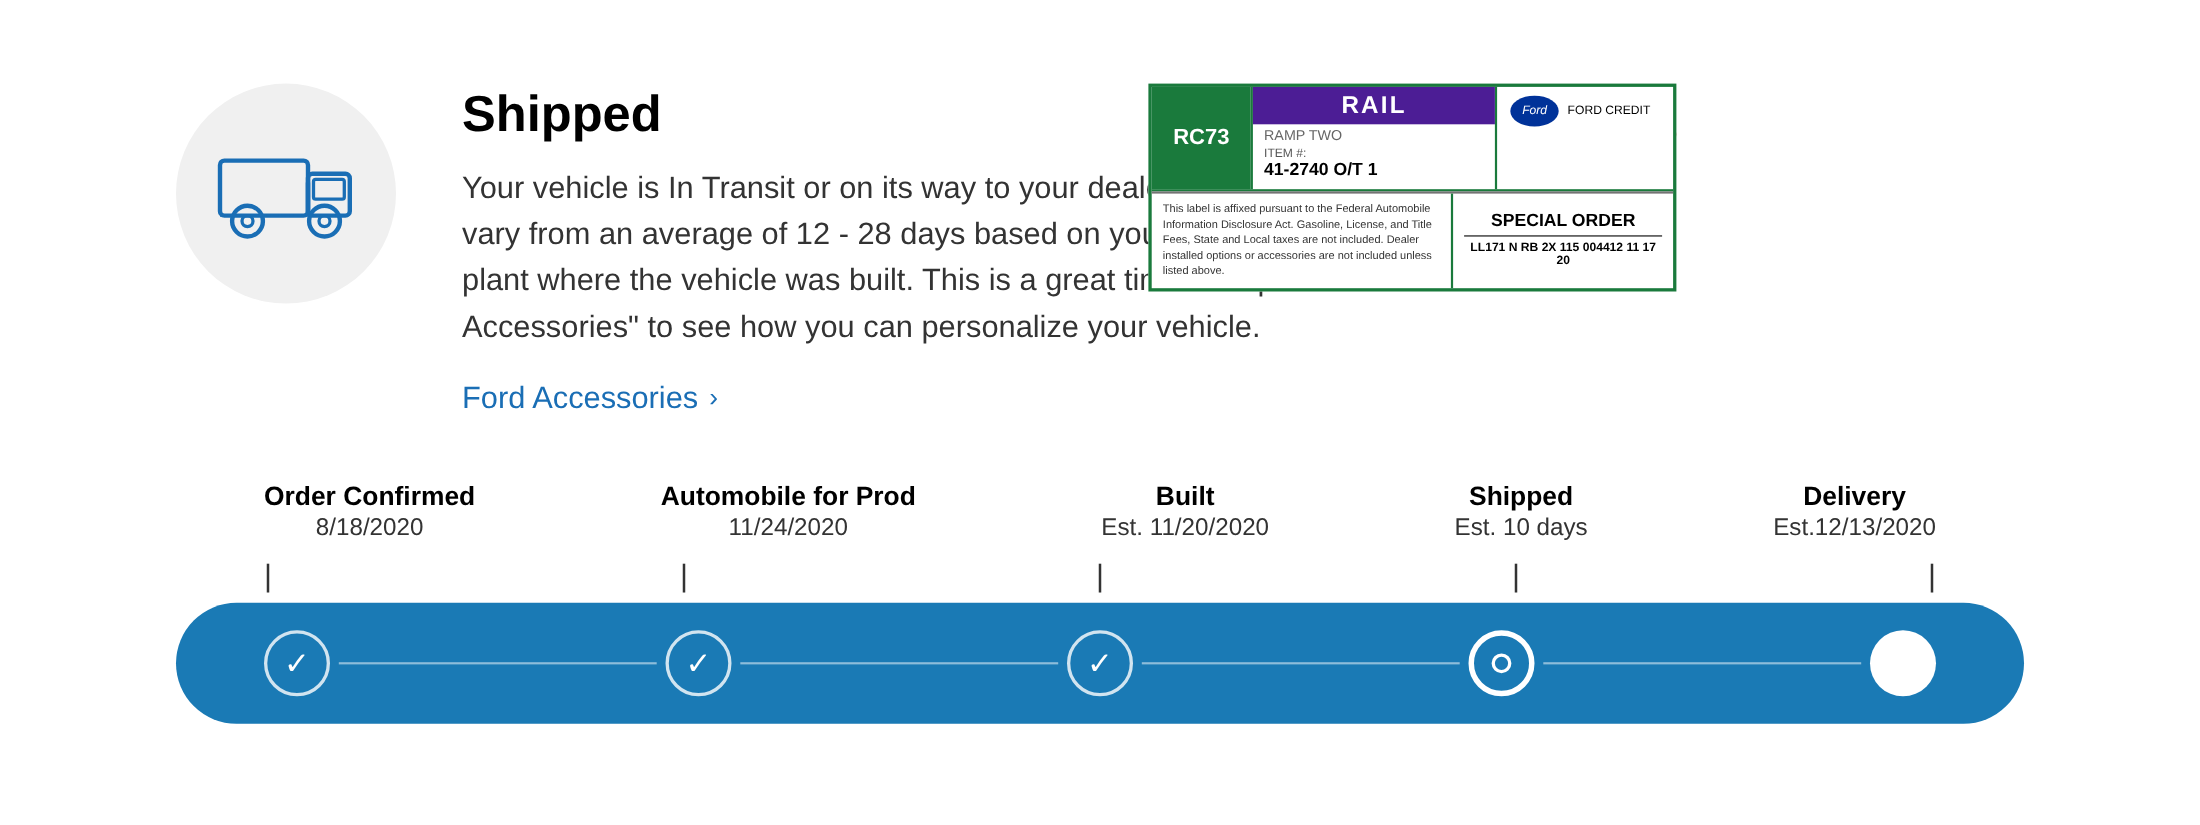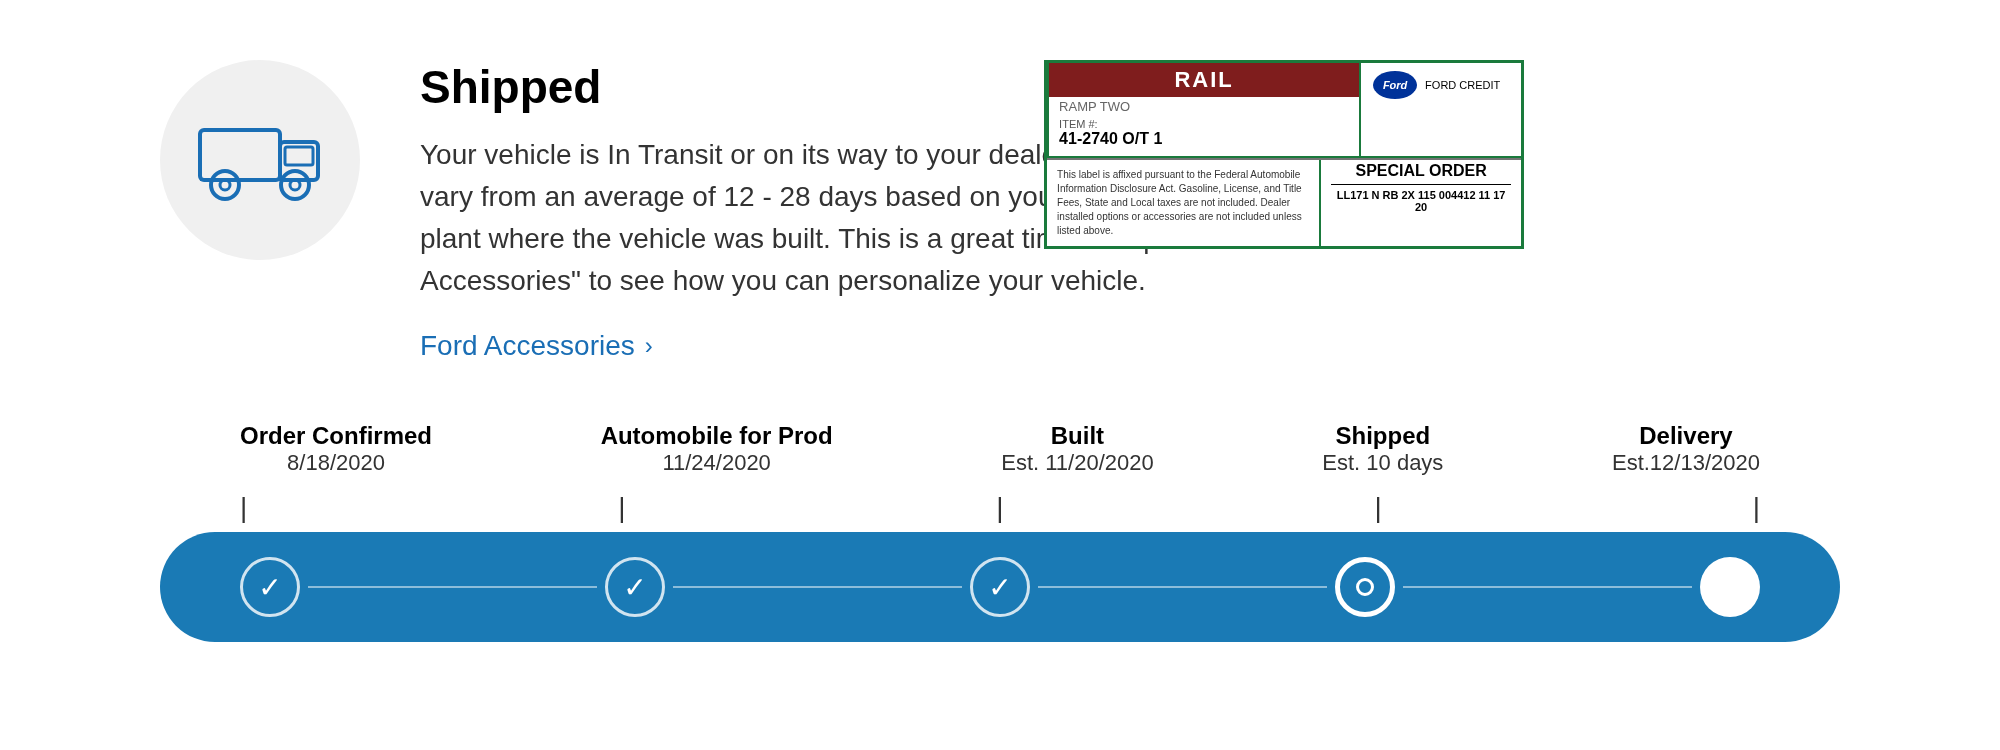--- a/index.html
+++ b/index.html
@@ -7,20 +7,21 @@
       font-family: 'Arial', sans-serif;
       background: #fff;
       width: 2000px;
       min-height: 750px;
       overflow-x: hidden;
     }
 
     .main-container {
       width: 2000px;
       padding: 60px 160px 60px 160px;
+      margin-top: 16px;
     }
 
     
     .top-section {
       display: flex;
       align-items: flex-start;
       margin-bottom: 60px;
       position: relative;
     }
 
@@ -100,21 +101,21 @@
       min-width: 90px;
     }
 
     .sticker-rail-section {
       flex: 1;
       border-left: 2px solid #1a7a3c;
       border-right: 2px solid #1a7a3c;
     }
 
     .sticker-rail-label {
-      background: #7f1d1d;
+      background: #4c1d95;
       color: #fff;
       font-weight: 700;
       font-size: 22px;
       text-align: center;
       padding: 4px 0;
       letter-spacing: 2px;
     }
 
     .sticker-ramp-two {
       font-size: 13px;
@@ -156,21 +157,21 @@
       display: flex;
       align-items: center;
       justify-content: center;
       margin-right: 8px;
     }
 
     .ford-oval-text {
       color: #fff;
       font-size: 11px;
       font-style: italic;
-      font-weight: 700;
+      font-weight: 400;
     }
 
     .ford-credit-label {
       font-size: 11px;
       font-weight: 400;
       color: #000;
     }
 
     .sticker-right-text {
       font-size: 10px;
@@ -187,21 +188,21 @@
       flex: 1;
       font-size: 10px;
       color: #333;
       padding: 8px 10px;
       line-height: 1.4;
       border-right: 2px solid #1a7a3c;
     }
 
     .sticker-special-order {
       width: 200px;
-      padding: 2px 10px;
+      padding: 16px 10px;
     }
 
     .special-order-title {
       font-size: 16px;
       font-weight: 900;
       color: #000;
       text-align: center;
       border-bottom: 1px solid #000;
       padding-bottom: 4px;
       margin-bottom: 4px;
@@ -386,20 +387,21 @@
       <p class="shipped-description">Your vehicle is In Transit or on its way to your dealership. Transit times vary from an average of 12 - 28 days based on your location and the plant where the vehicle was built. This is a great time to explore "Ford Accessories" to see how you can personalize your vehicle.</p>
       <a class="ford-accessories-link">
         <span>Ford Accessories</span>
         <span class="chevron">›</span>
       </a>
     </div>
 
     <div style="position: relative; margin-left: 40px; flex-shrink: 0;">
       <div class="sticker-overlay">
         <div class="sticker-header">
+          <div class="sticker-rc">RC73</div>
           <div class="sticker-rail-section">
             <div class="sticker-rail-label">RAIL</div>
             <div class="sticker-ramp-two">RAMP TWO</div>
             <div class="sticker-item-row">
               <div class="sticker-item-label">ITEM #:</div>
               <div class="sticker-item-value">41-2740 O/T 1</div>
             </div>
           </div>
           <div class="sticker-right-section">
             <div class="ford-logo-area">

